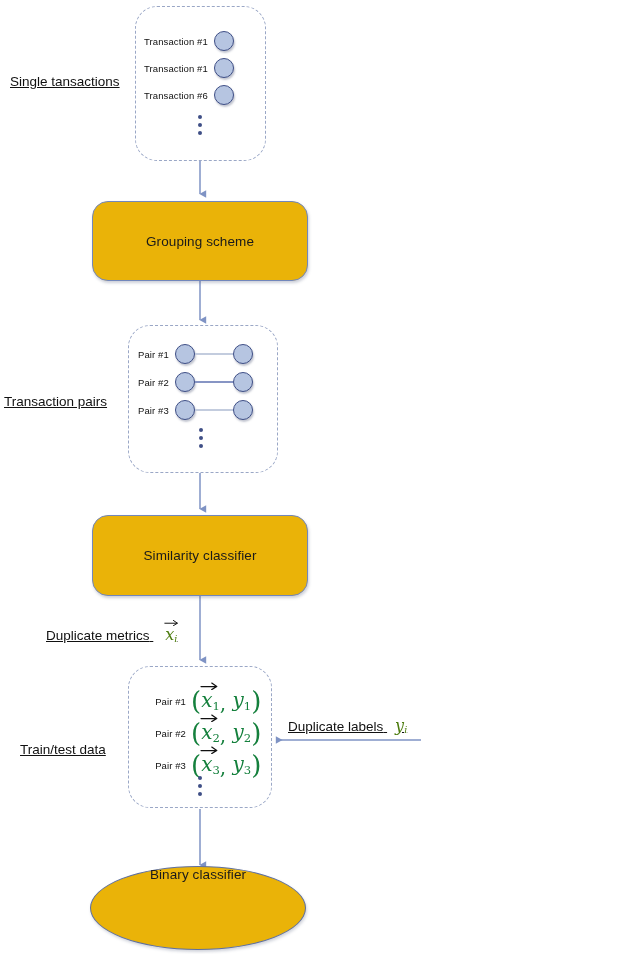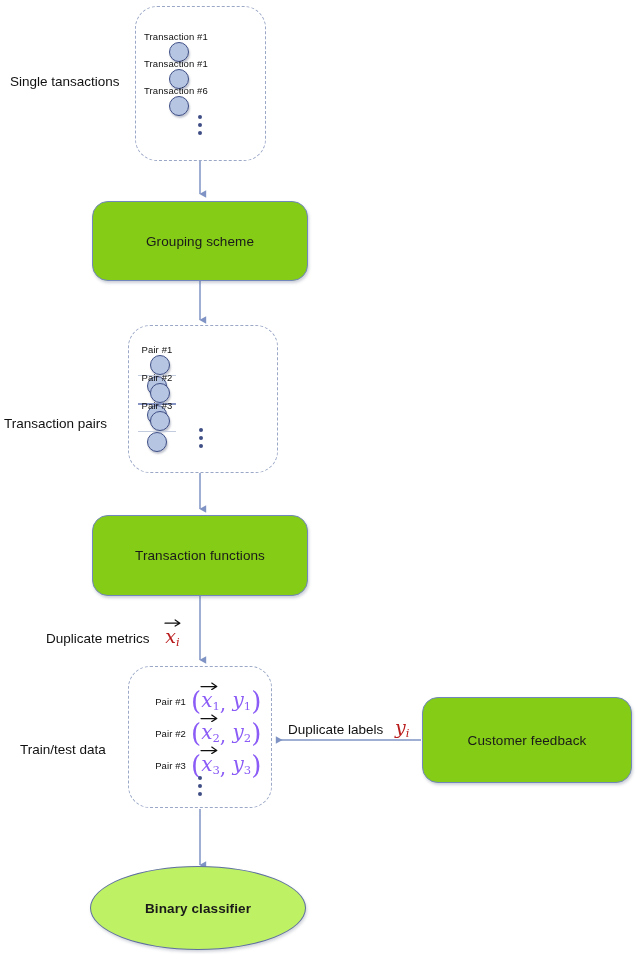--- a/index.html
+++ b/index.html
@@ -21,67 +21,65 @@
   .svg-layer {
     position: absolute;
     left: 0;
     top: 0;
     width: 640px;
     height: 954px;
   }
   
   .proc-box {
     position: absolute;
-    background: #84cc16;
+    background: #eab308;
     border: 1.6px solid #7287bb;
     border-radius: 16px;
     box-sizing: border-box;
     display: flex;
     align-items: center;
     justify-content: center;
     box-shadow: 1px 2px 3px rgba(90,100,130,0.30);
   }
   .proc-label {
     font-size: 13.5px;
     color: #1a1a1a;
     letter-spacing: 0.1px;
     text-align: center;
   }
   .ellipse {
     position: absolute;
-    background: #bef264;
+    background: #eab308;
     border: 1.4px solid #5e6f9e;
     border-radius: 50%;
     box-sizing: border-box;
     display: flex;
-    align-items: center;
     justify-content: center;
     box-shadow: 1px 2px 3px rgba(90,100,130,0.28);
-    font-weight: bold;
   }
   .dashed-group {
     position: absolute;
     border: 1.3px dashed #9aa7c6;
     border-radius: 22px;
     box-sizing: border-box;
   }
   
   .side-label {
     position: absolute;
     font-size: 13.5px;
     color: #111111;
     white-space: nowrap;
+    text-decoration: underline;
   }
   
   .node-row {
     position: absolute;
     display: flex;
     align-items: center;
     white-space: nowrap;
-    flex-direction: column;
   }
   .row-label {
     font-size: 9.5px;
     color: #111111;
     text-align: right;
     letter-spacing: 0.1px;
   }
   .circle-node {
     width: 20px;
     height: 20px;
@@ -112,21 +110,21 @@
     width: 4px;
     height: 4px;
     border-radius: 50%;
     background: #3f4f86;
   }
   
   .math {
     font-family: "DejaVu Serif", serif;
     font-style: italic;
     font-size: 20px;
-    color: #8b5cf6;
+    color: #15803d;
     white-space: nowrap;
   }
   .math .paren {
     font-style: normal;
     font-size: 26px;
     vertical-align: -3px;
   }
   .math sub {
     font-style: normal;
     font-size: 0.58em;
@@ -140,22 +138,22 @@
     position: absolute;
     left: -1px;
     top: -0.42em;
     width: 0.92em;
     height: 0.5em;
     pointer-events: none;
   }
   .math-inline {
     font-family: "DejaVu Serif", serif;
     font-style: italic;
-    font-size: 19px;
-    color: #b91c1c;
+    font-size: 16px;
+    color: #4d7c0f;
     white-space: nowrap;
   }
   .math-inline sub {
     font-style: italic;
     font-size: 0.6em;
     vertical-align: -0.25em;
   }
   .data-row {
     position: absolute;
     display: flex;
@@ -217,21 +215,21 @@
       <i></i>
       <i></i>
   </div>
 
   <div class="proc-box" style="left:92px; top:201px; width:216px; height:80px;">
     <span class="proc-label">Grouping scheme</span>
   </div>
 
   <div class="dashed-group" style="left:128px; top:325px; width:150px; height:148px;"></div>
 
-  <div class="side-label" style="left:4px; top:416px;">Transaction pairs</div>
+  <div class="side-label" style="left:4px; top:394px;">Transaction pairs</div>
 
   <div class="node-row" style="left:138px; top:344px;">
     <span class="row-label">Pair #1</span>
     <span class="circle-node" style="margin-left:6px;"></span>
     <span class="pair-link faint" style="width:38px;"></span>
     <span class="circle-node"></span>
   </div>
   <div class="node-row" style="left:138px; top:372px;">
     <span class="row-label">Pair #2</span>
     <span class="circle-node" style="margin-left:6px;"></span>
@@ -245,21 +243,21 @@
     <span class="circle-node"></span>
   </div>
 
   <div class="vdots" style="left:199px; top:428px;">
     <i></i>
       <i></i>
       <i></i>
   </div>
 
   <div class="proc-box" style="left:92px; top:515px; width:216px; height:81px;">
-    <span class="proc-label">Transaction functions</span>
+    <span class="proc-label">Similarity classifier</span>
   </div>
 
   <div class="side-label" style="left:46px; top:625px;">
     <span>Duplicate metrics</span>
     <span class="math-inline" style="margin-left:12px;">
       <span class="vecwrap">
         <svg class="arrowbar" viewBox="0 0 18 9" xmlns="http://www.w3.org/2000/svg">
           <path d="M1,6 L16,6 M11.5,2.6 L16.4,6 L11.5,9" fill="none" stroke="#111111" stroke-width="1.2" stroke-linecap="round" stroke-linejoin="round"></path>
         </svg>x</span><sub>i</sub>
     </span>
@@ -300,21 +298,18 @@
     <i></i>
       <i></i>
       <i></i>
   </div>
 
   <div class="side-label" style="left:288px; top:716px;">
     <span>Duplicate labels</span>
     <span class="math-inline" style="margin-left:8px;">y<sub>i</sub></span>
   </div>
 
-  <div class="proc-box" style="left:422px; top:697px; width:210px; height:86px;">
-    <span class="proc-label">Customer feedback</span>
-  </div>
 
   <div class="ellipse" style="left:90px; top:866px; width:216px; height:84px;">
     <span class="proc-label">Binary classifier</span>
   </div>
 
 </div>
 
 </body></html>

